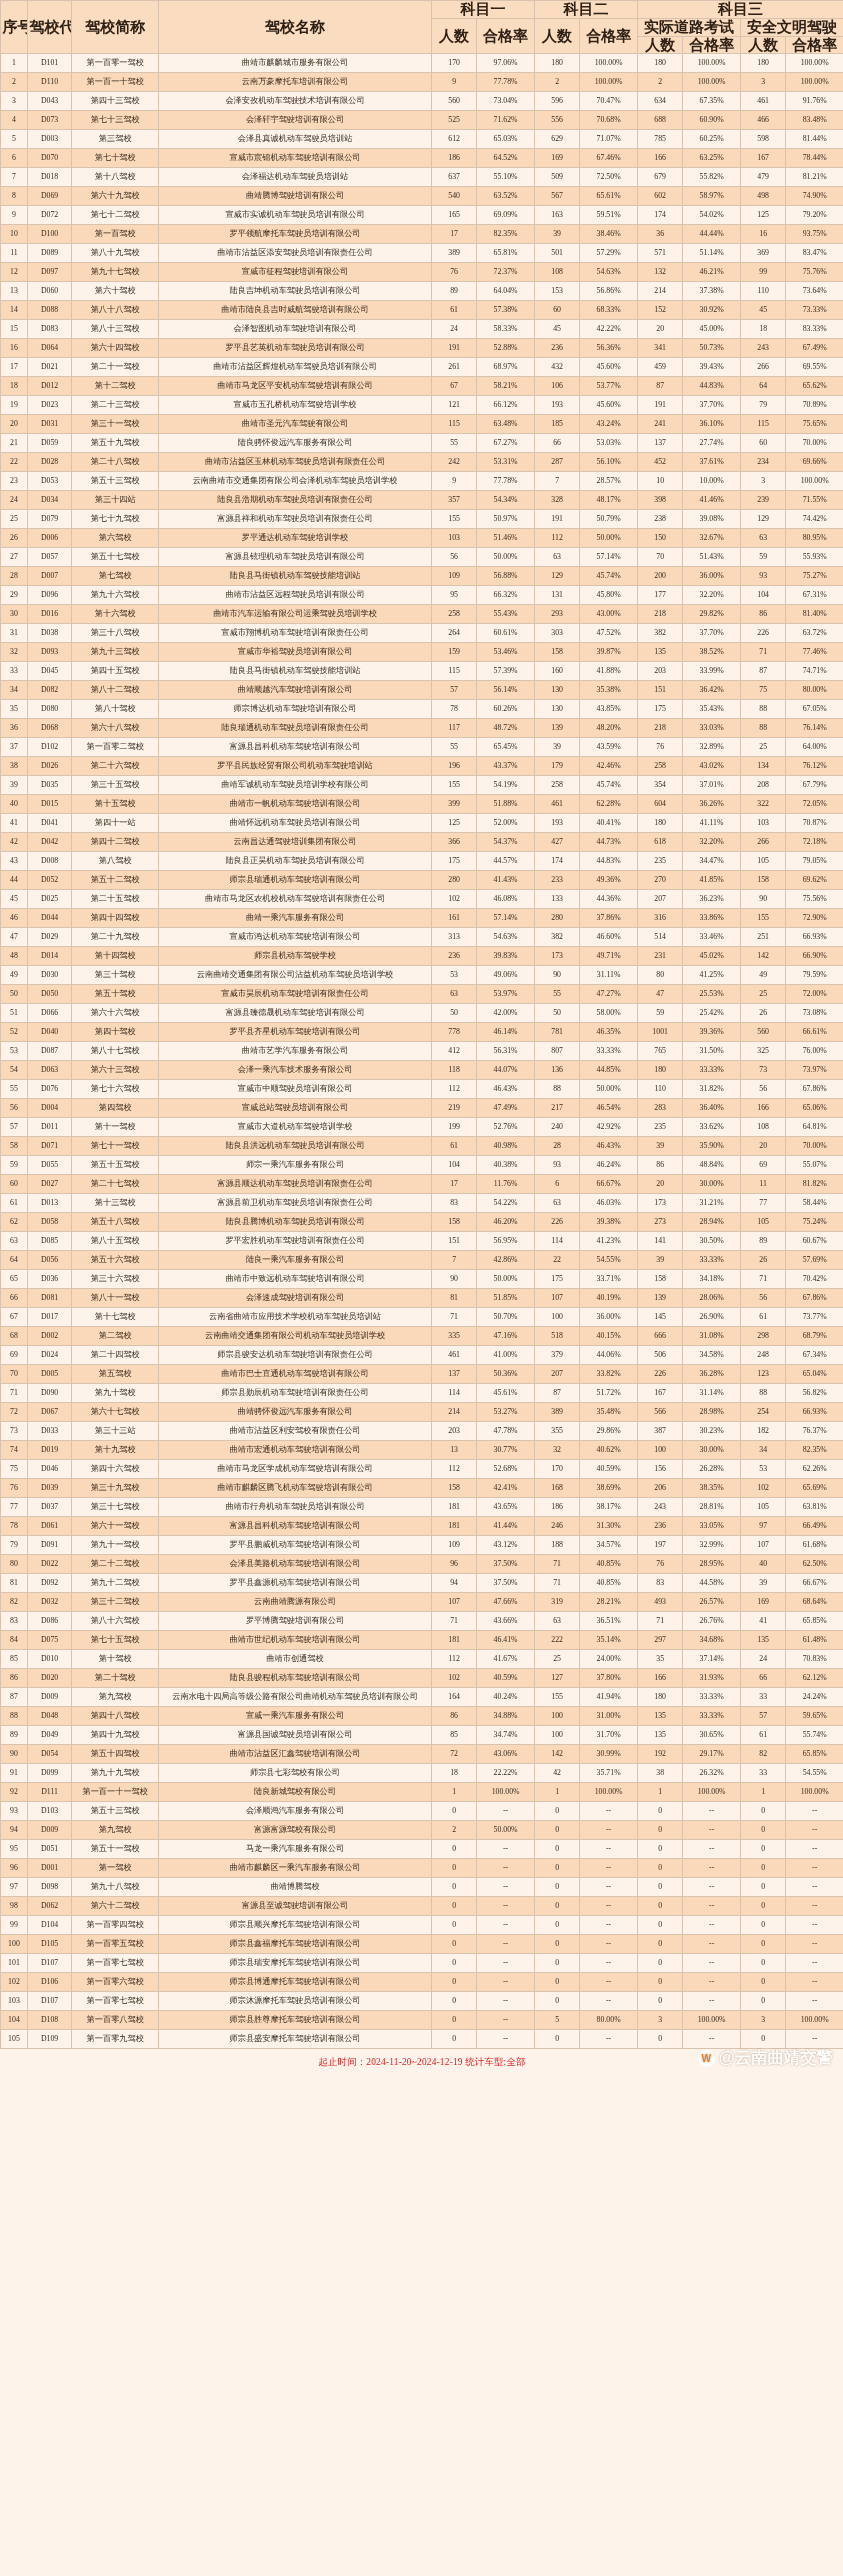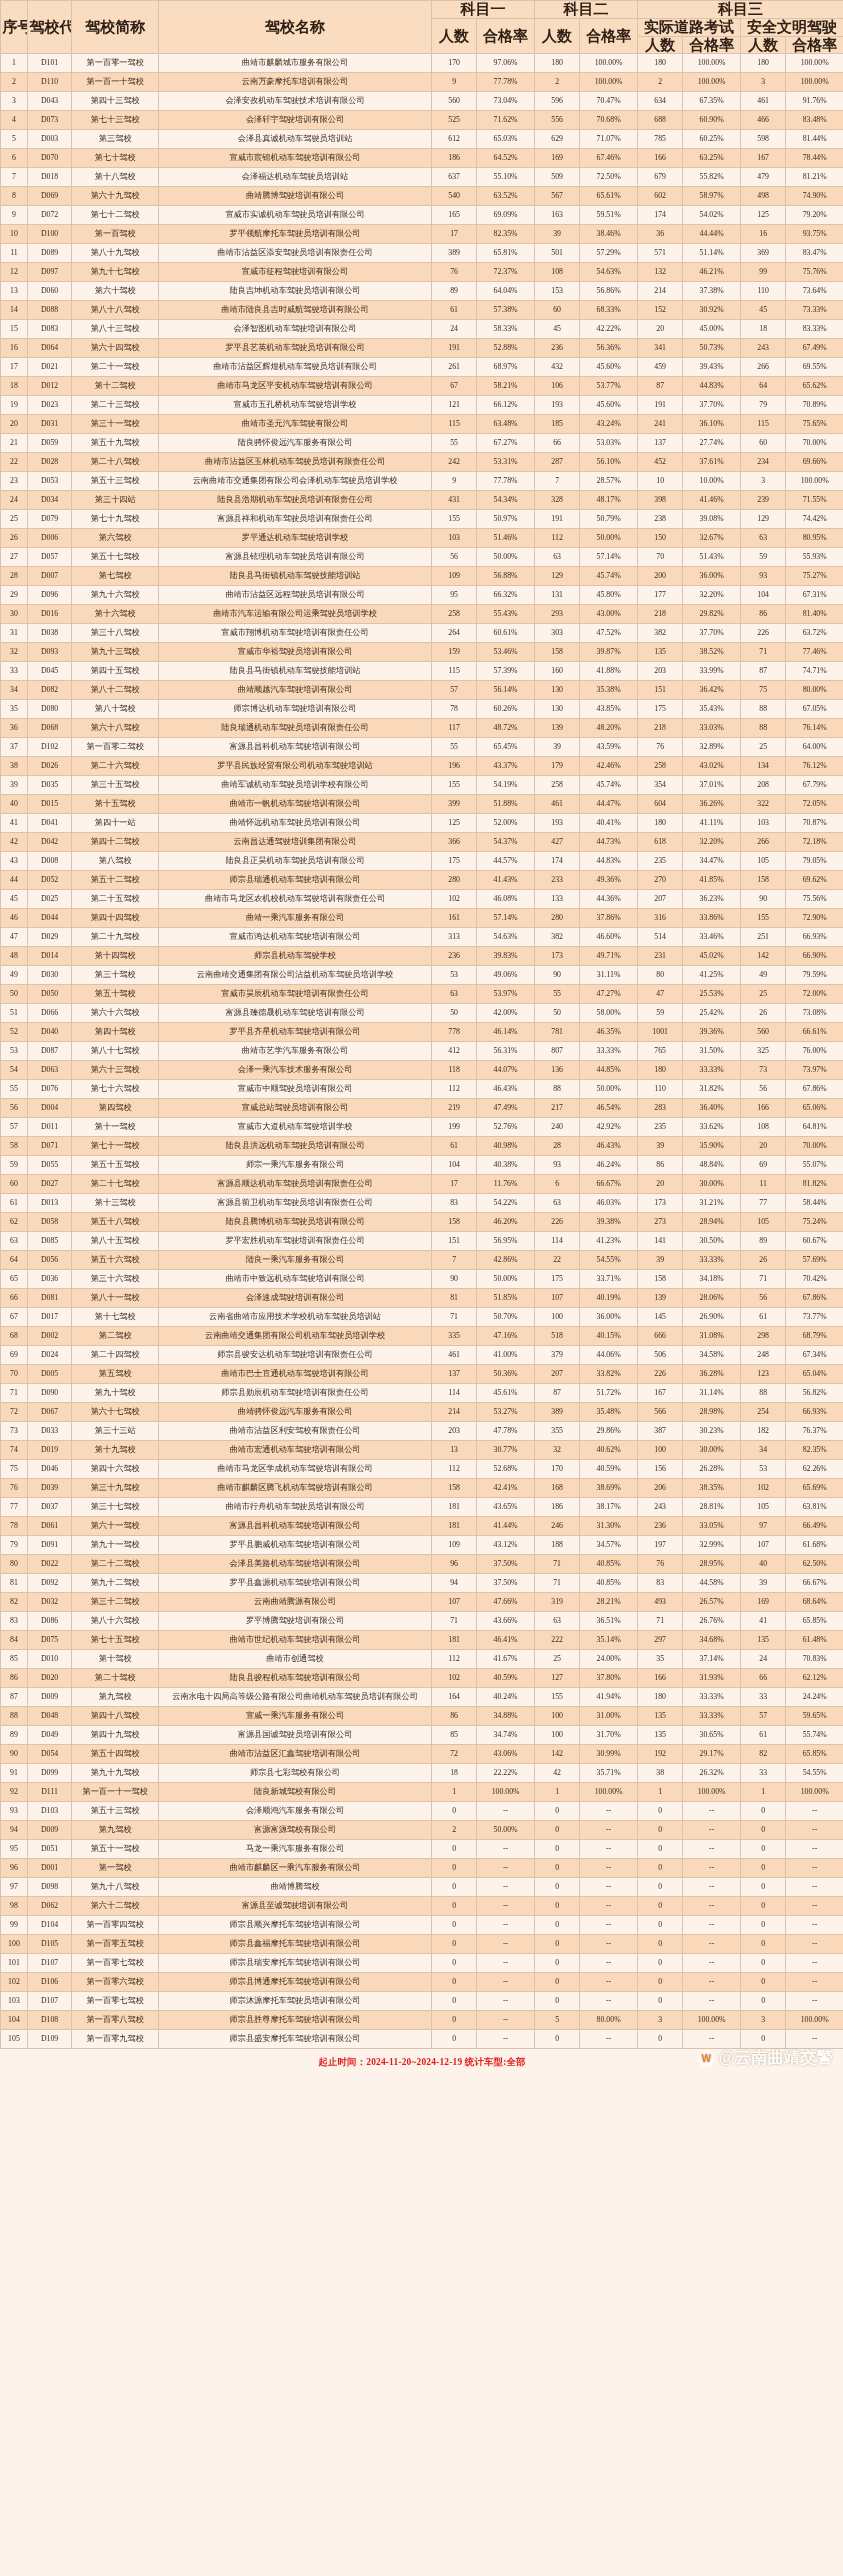--- a/index.html
+++ b/index.html
@@ -47,21 +47,21 @@
   tbody tr.even td{background:#f9d9ba;}
   td.c-seq{width:26.6px;font-size:7.8px;}
   td.c-code{width:44px;font-size:7.8px;}
   td.c-abbr{width:86px;font-size:8.2px;}
   td.c-name{width:270px;font-size:8.2px;}
   td.c-num{width:45px;font-size:7.8px;}
   td.c-rate{width:57px;font-size:7.8px;}
   .footer{
     text-align:center;
     font-size:9.4px;
-    font-weight:bold;
+    font-weight:normal;
     color:#e01b1b;
     padding:7px 0 4.7px 0;
     letter-spacing:0.2px;
     background:#fdf3ea;
   }
   .watermark{
     position:absolute;
     right:11px;
     bottom:4.7px;
     display:flex;
@@ -448,21 +448,21 @@
           <td class="c-num">10</td>
           <td class="c-rate">10.00%</td>
           <td class="c-num">3</td>
           <td class="c-rate">100.00%</td>
         </tr>
         <tr class="even">
           <td class="c-seq">24</td>
           <td class="c-code">D034</td>
           <td class="c-abbr">第三十四站</td>
           <td class="c-name">陆良县浩期机动车驾驶员培训有限责任公司</td>
-          <td class="c-num">431</td>
+          <td class="c-num">357</td>
           <td class="c-rate">54.34%</td>
           <td class="c-num">328</td>
           <td class="c-rate">48.17%</td>
           <td class="c-num">398</td>
           <td class="c-rate">41.46%</td>
           <td class="c-num">239</td>
           <td class="c-rate">71.55%</td>
         </tr>
         <tr class="odd">
           <td class="c-seq">25</td>
@@ -675,21 +675,21 @@
           <td class="c-rate">67.79%</td>
         </tr>
         <tr class="even">
           <td class="c-seq">40</td>
           <td class="c-code">D015</td>
           <td class="c-abbr">第十五驾校</td>
           <td class="c-name">曲靖市一帆机动车驾驶培训有限公司</td>
           <td class="c-num">399</td>
           <td class="c-rate">51.88%</td>
           <td class="c-num">461</td>
-          <td class="c-rate">44.47%</td>
+          <td class="c-rate">62.28%</td>
           <td class="c-num">604</td>
           <td class="c-rate">36.26%</td>
           <td class="c-num">322</td>
           <td class="c-rate">72.05%</td>
         </tr>
         <tr class="odd">
           <td class="c-seq">41</td>
           <td class="c-code">D041</td>
           <td class="c-abbr">第四十一站</td>
           <td class="c-name">曲靖怀远机动车驾驶员培训有限公司</td>

